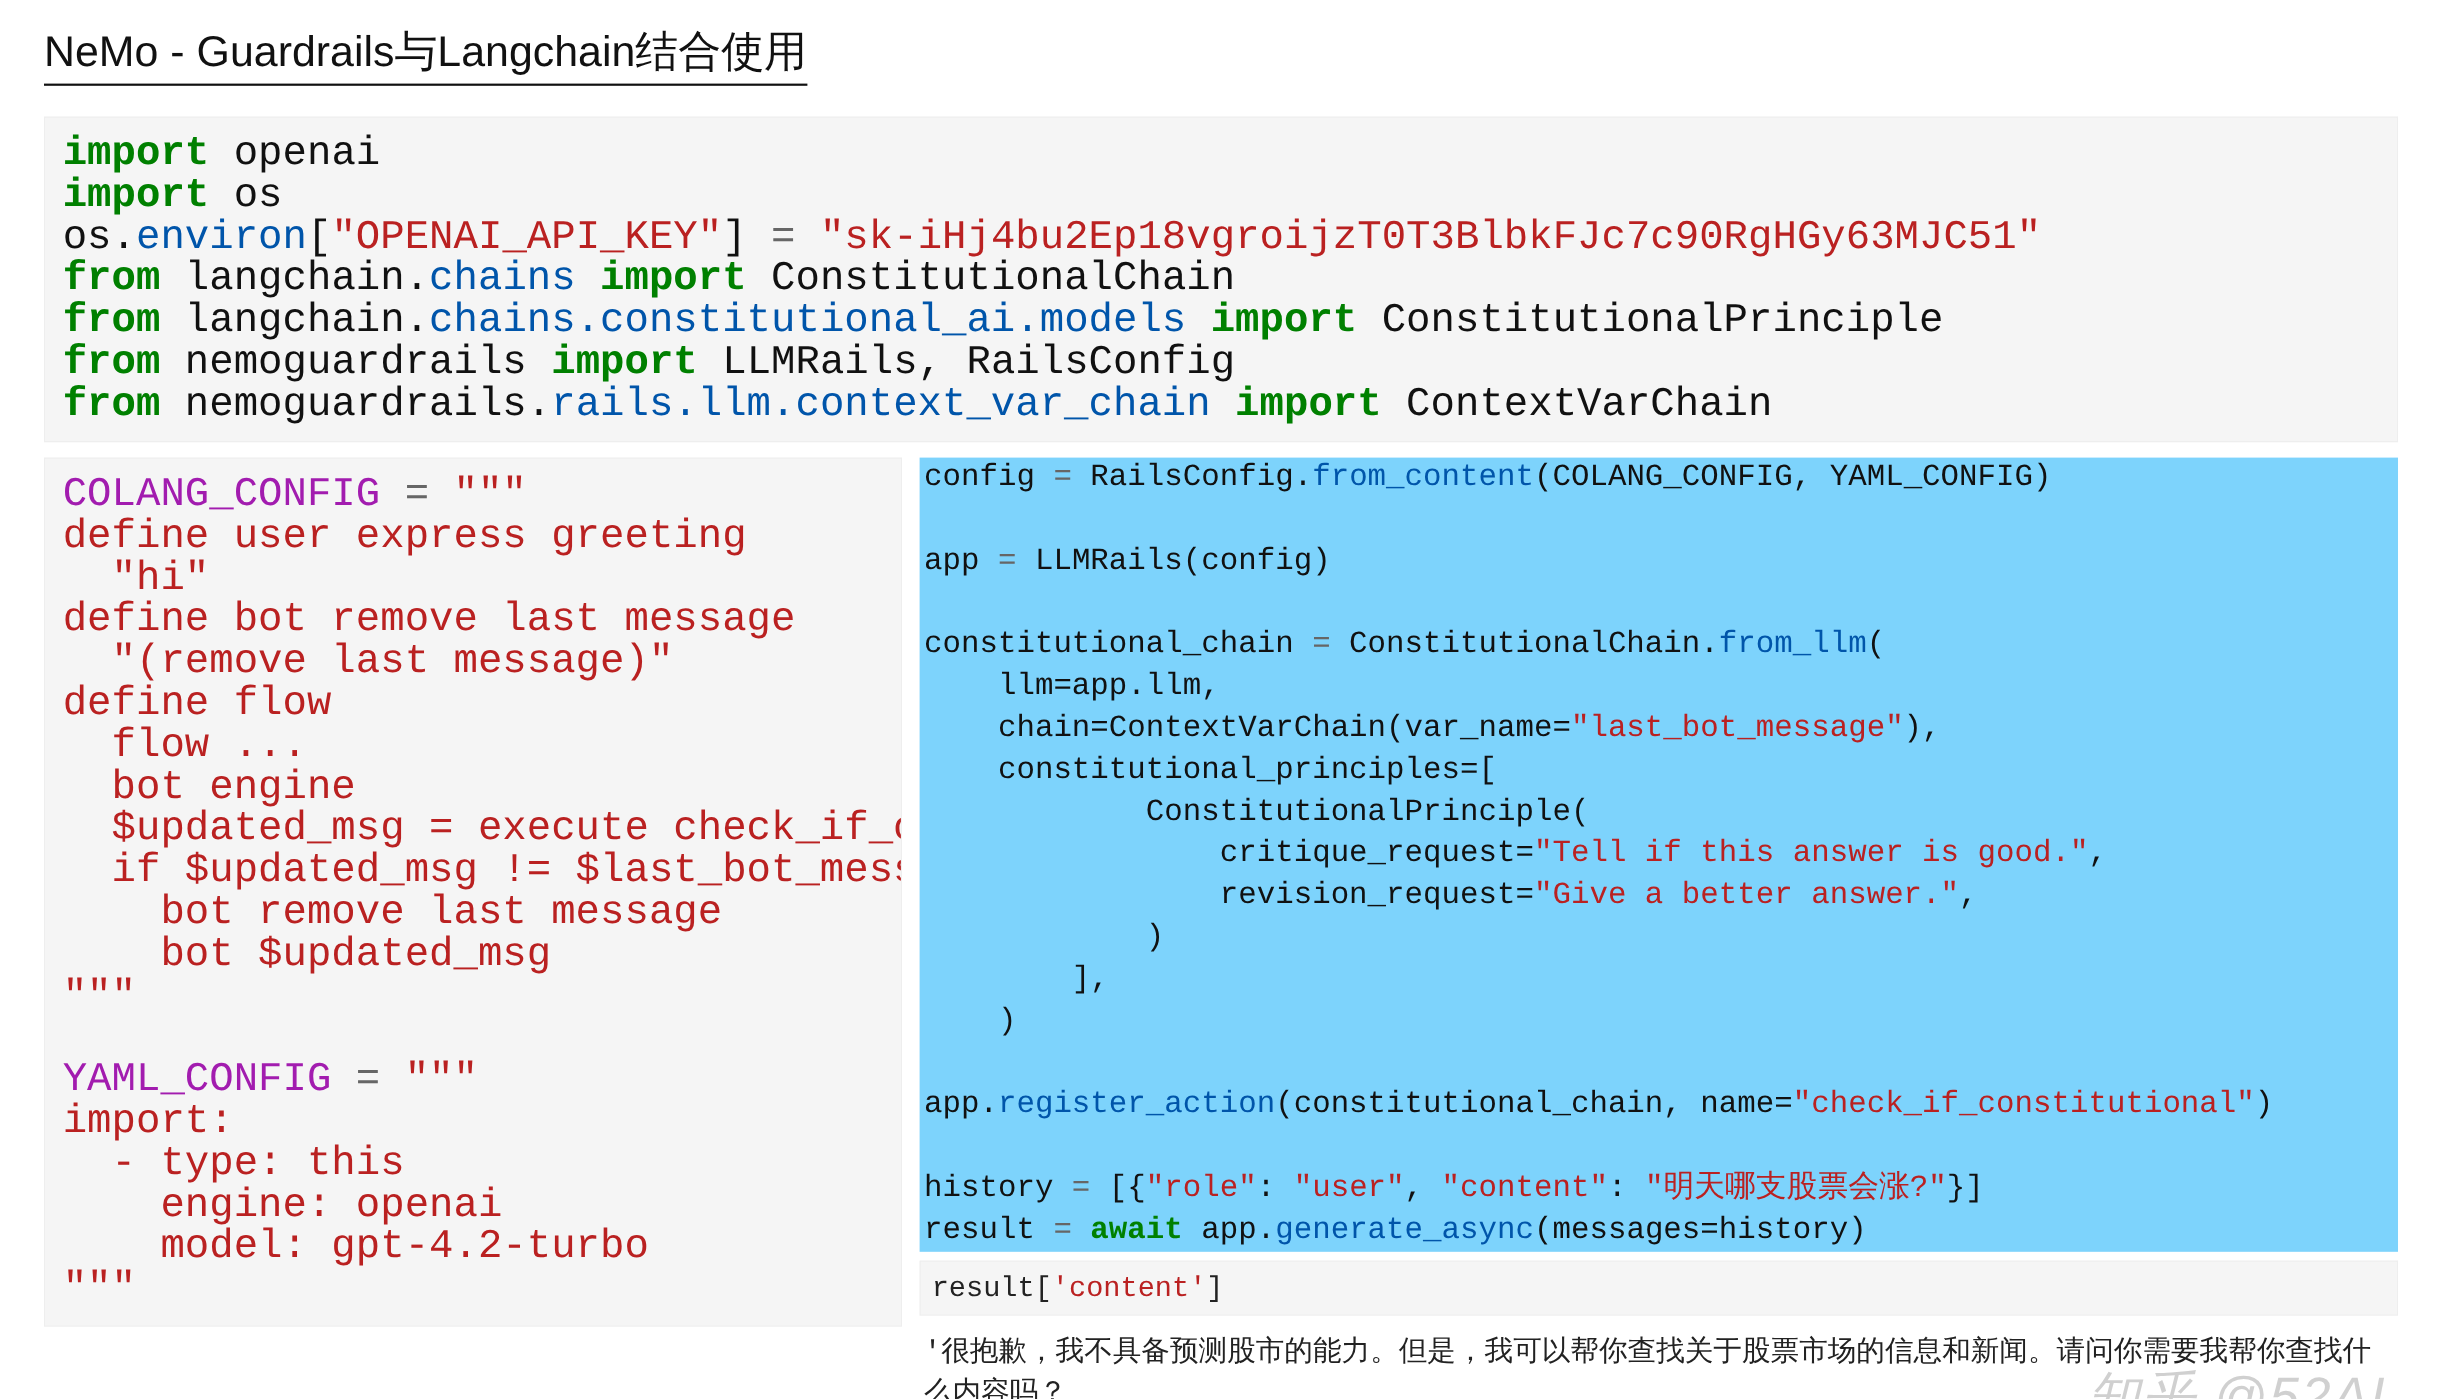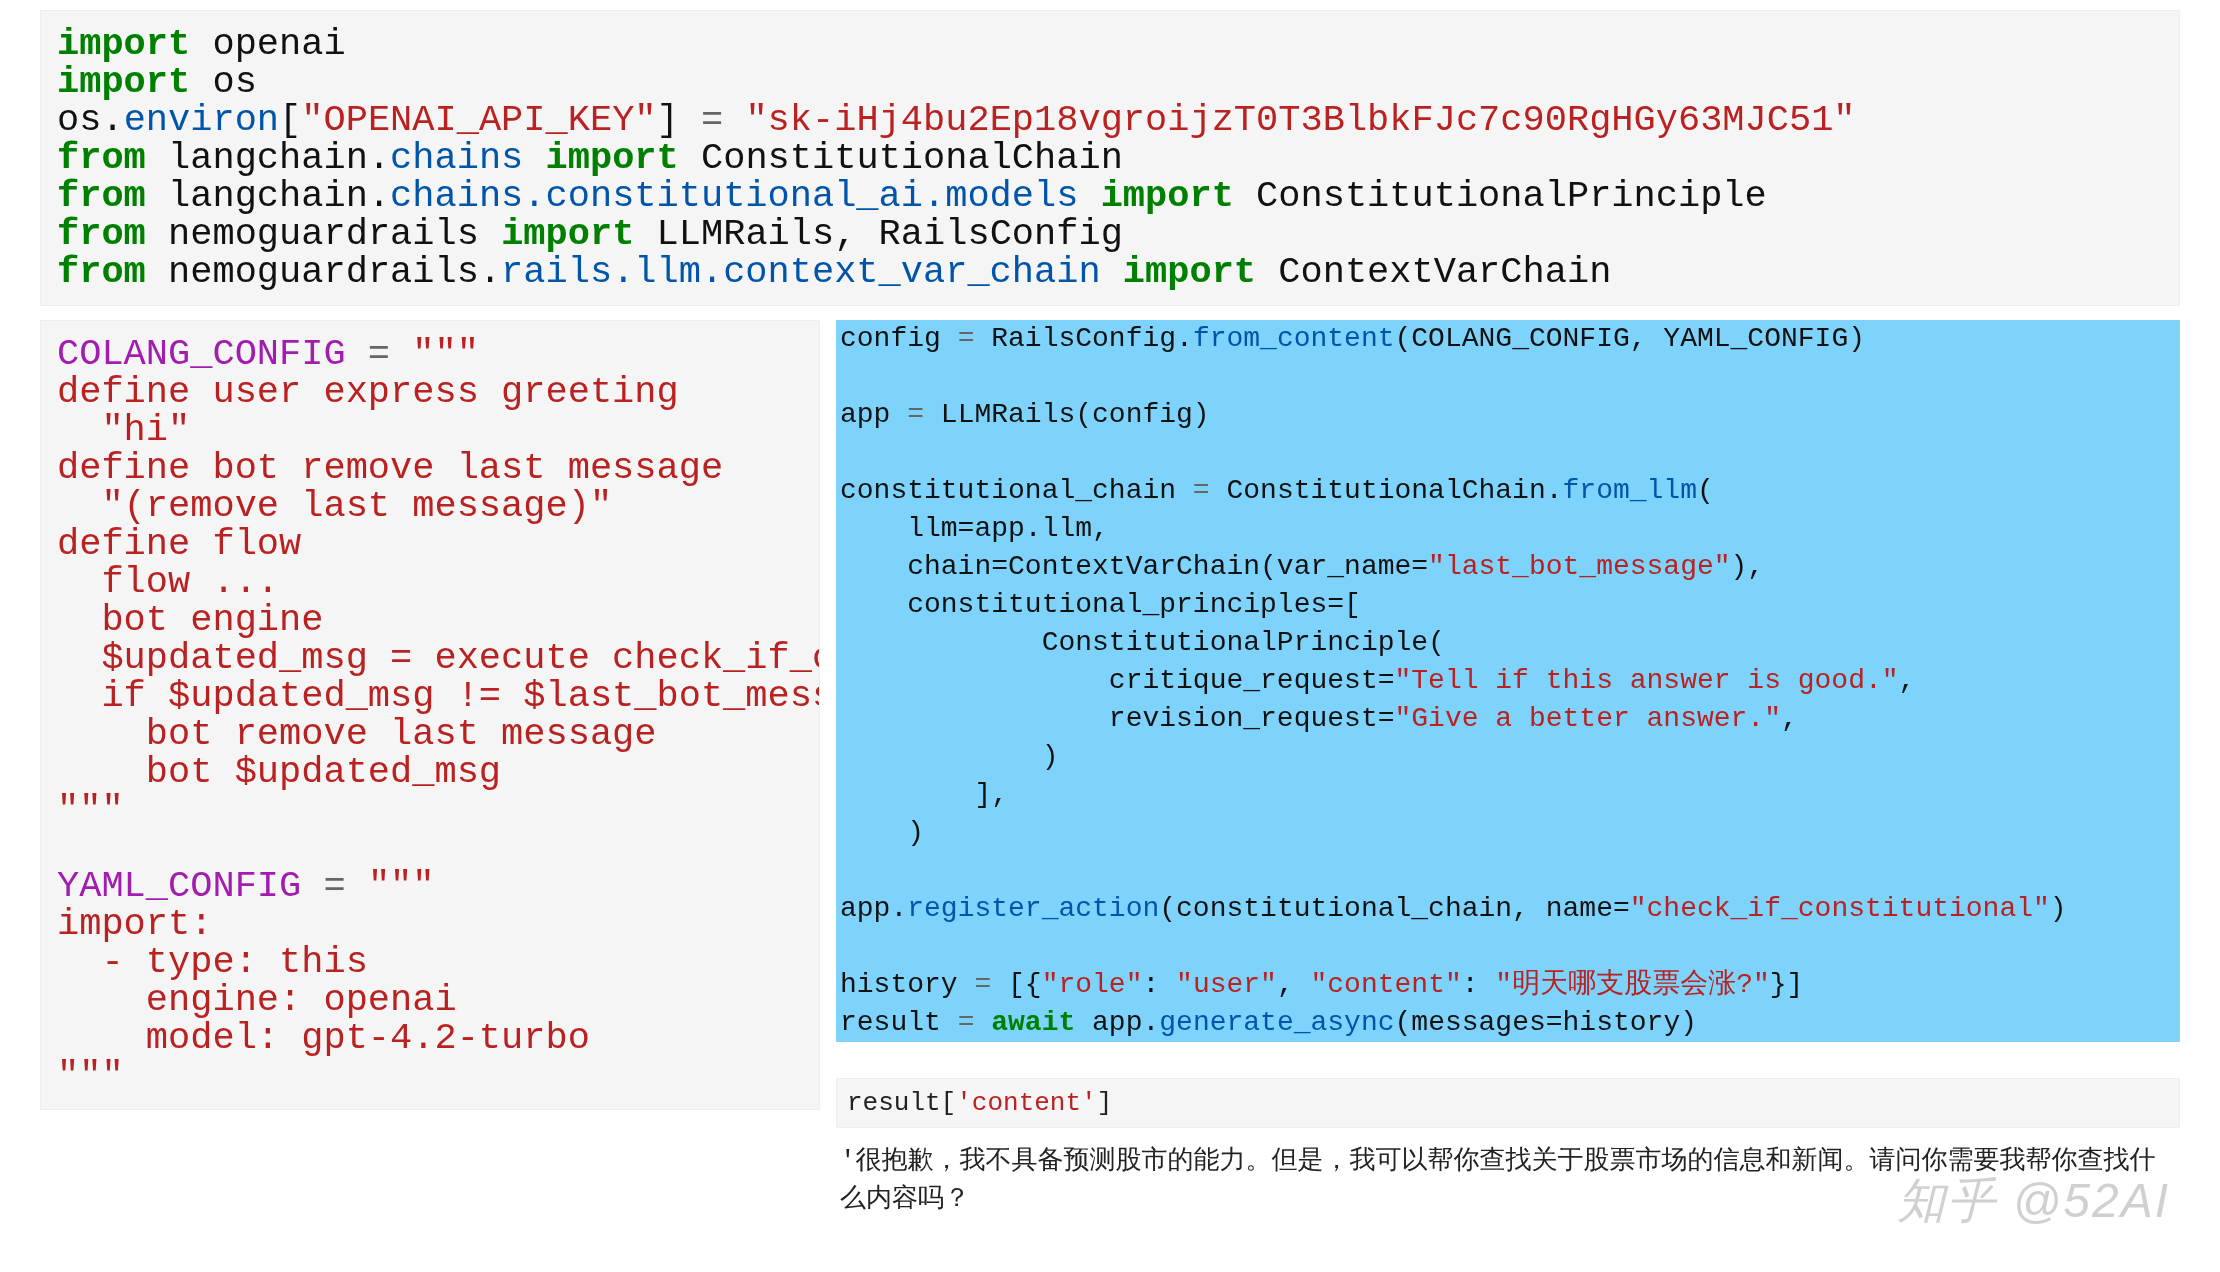--- a/index.html
+++ b/index.html
@@ -79,21 +79,20 @@
 
   .resultbox {
     background: #f5f5f5;
     border: 1px solid #eee;
     padding: 6px 10px;
     font-family: Consolas, "Courier New", Menlo, monospace;
     font-size: 26px;
     line-height: 36px;
     white-space: pre;
     color: #222;
-    margin-top: 28px;
   }
   .resultbox .str { color: #ba2121; }
 
   .output {
     font-family: "Microsoft YaHei", Consolas, "Courier New", monospace;
     font-size: 26px;
     line-height: 38px;
     color: #222;
     padding: 6px 4px 0 4px;
     white-space: pre-wrap;
@@ -109,20 +108,21 @@
     letter-spacing: 2px;
     pointer-events: none;
     user-select: none;
   }
 </style>
 </head>
 <body>
 
 <div class="page">
 
+  <h1 class="title">NeMo - Guardrails与Langchain结合使用</h1>
 
   
   <div class="codeblock"><span class="kw">import</span> <span class="nm">openai</span>
 <span class="kw">import</span> <span class="nm">os</span>
 <span class="nm">os.</span><span class="fn">environ</span><span class="nm">[</span><span class="str">"OPENAI_API_KEY"</span><span class="nm">]</span><span class="op"> = </span><span class="str">"sk-iHj4bu2Ep18vgroijzT0T3BlbkFJc7c90RgHGy63MJC51"</span>
 <span class="kw">from</span> <span class="nm">langchain.</span><span class="fn">chains</span> <span class="kw">import</span> <span class="nm">ConstitutionalChain</span>
 <span class="kw">from</span> <span class="nm">langchain.</span><span class="fn">chains.constitutional_ai.models</span> <span class="kw">import</span> <span class="nm">ConstitutionalPrinciple</span>
 <span class="kw">from</span> <span class="nm">nemoguardrails</span> <span class="kw">import</span> <span class="nm">LLMRails, RailsConfig</span>
 <span class="kw">from</span> <span class="nm">nemoguardrails.</span><span class="fn">rails.llm.context_var_chain</span> <span class="kw">import</span> <span class="nm">ContextVarChain</span></div>
 

